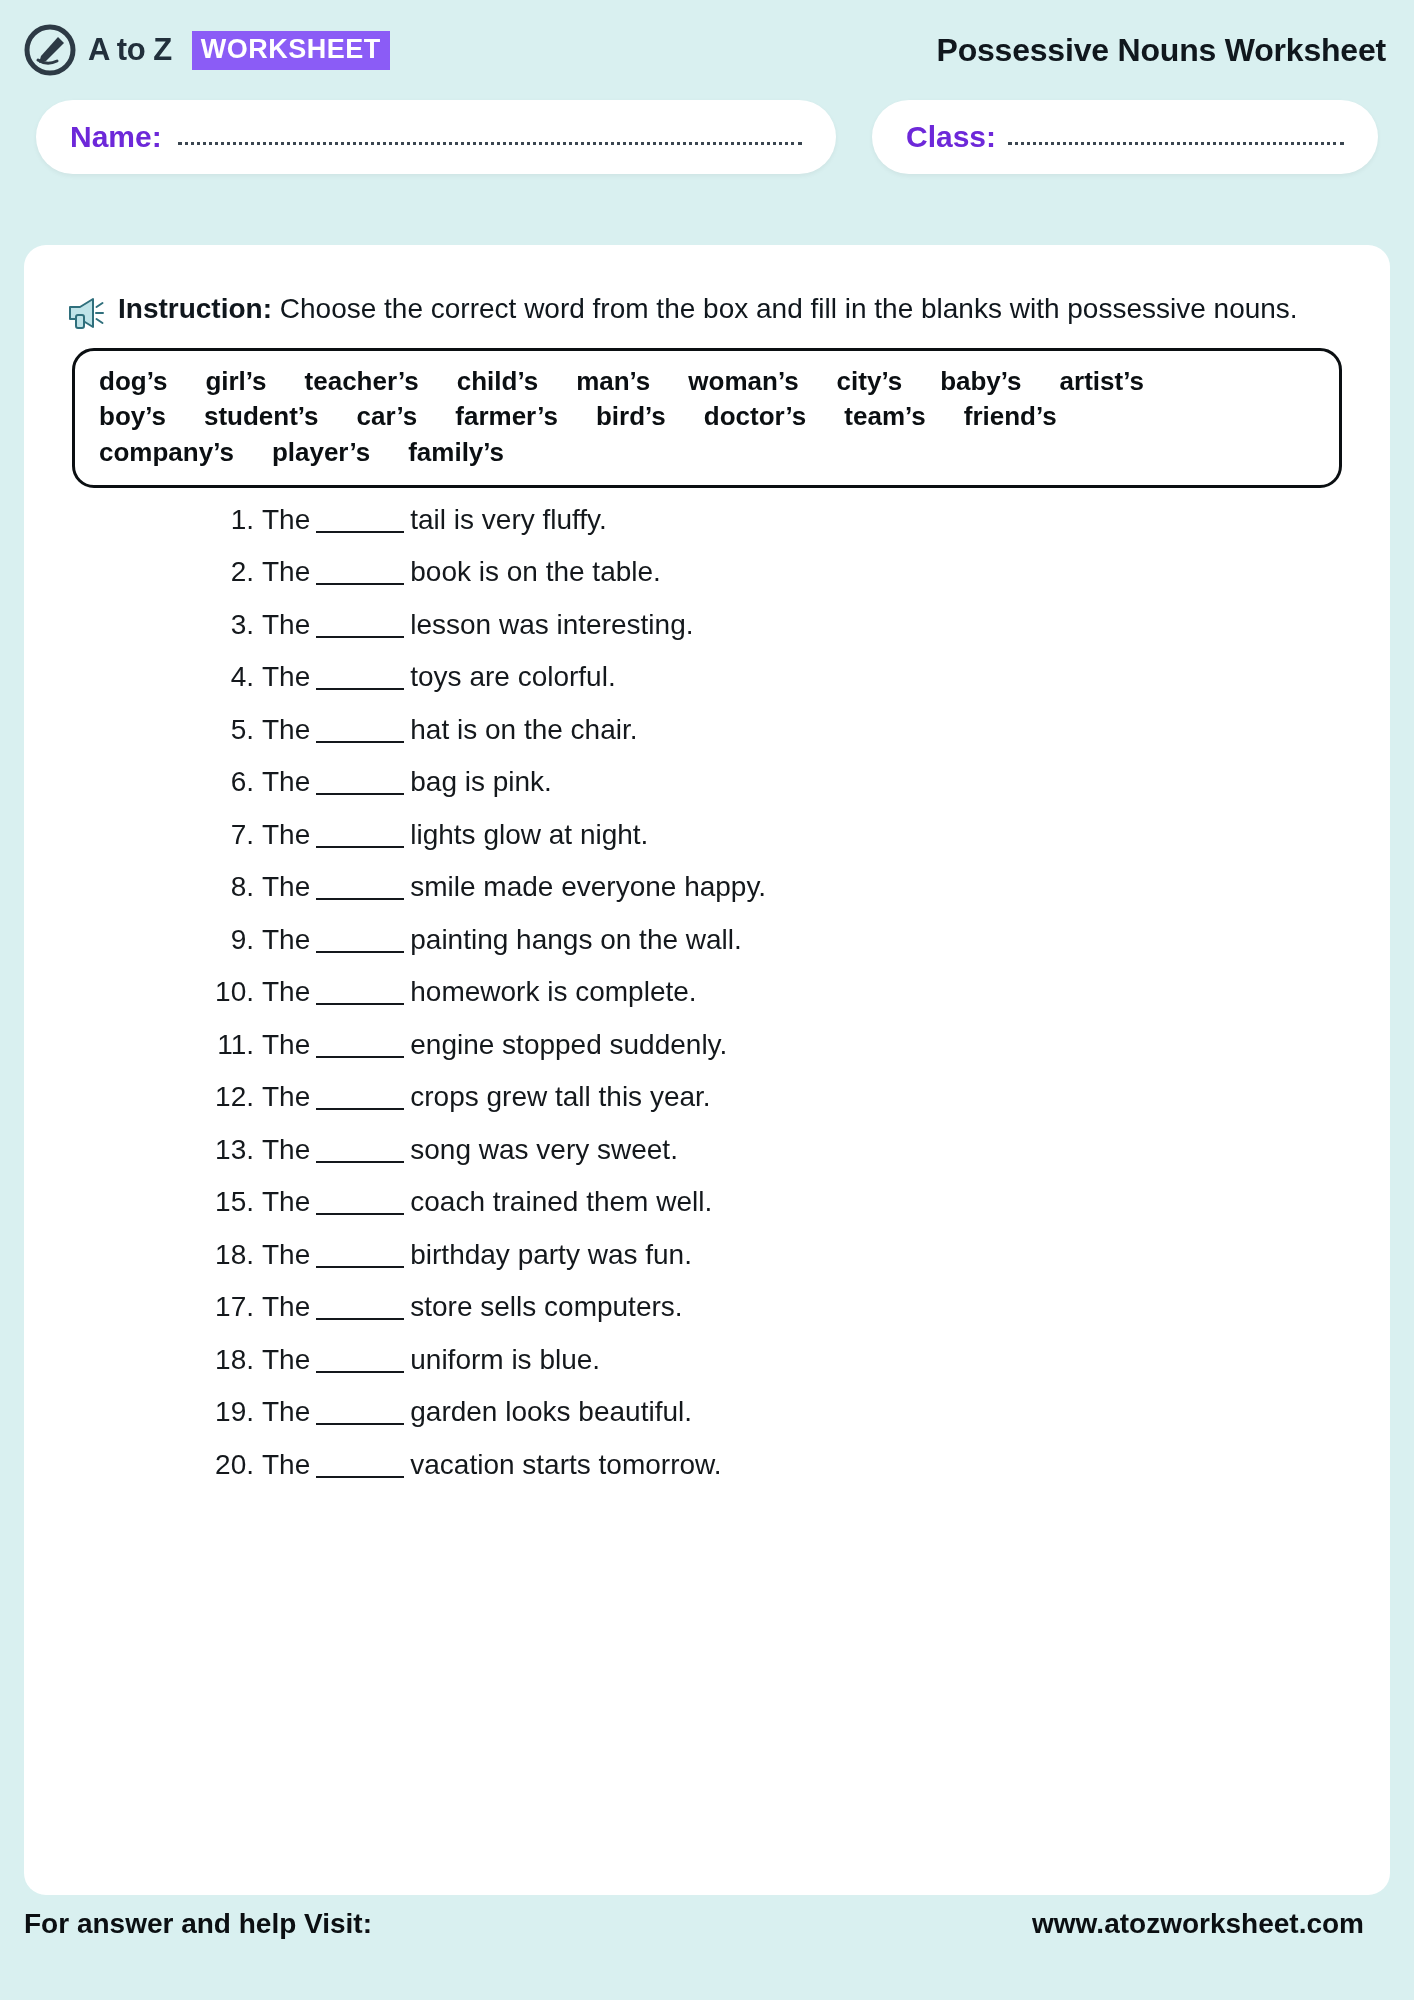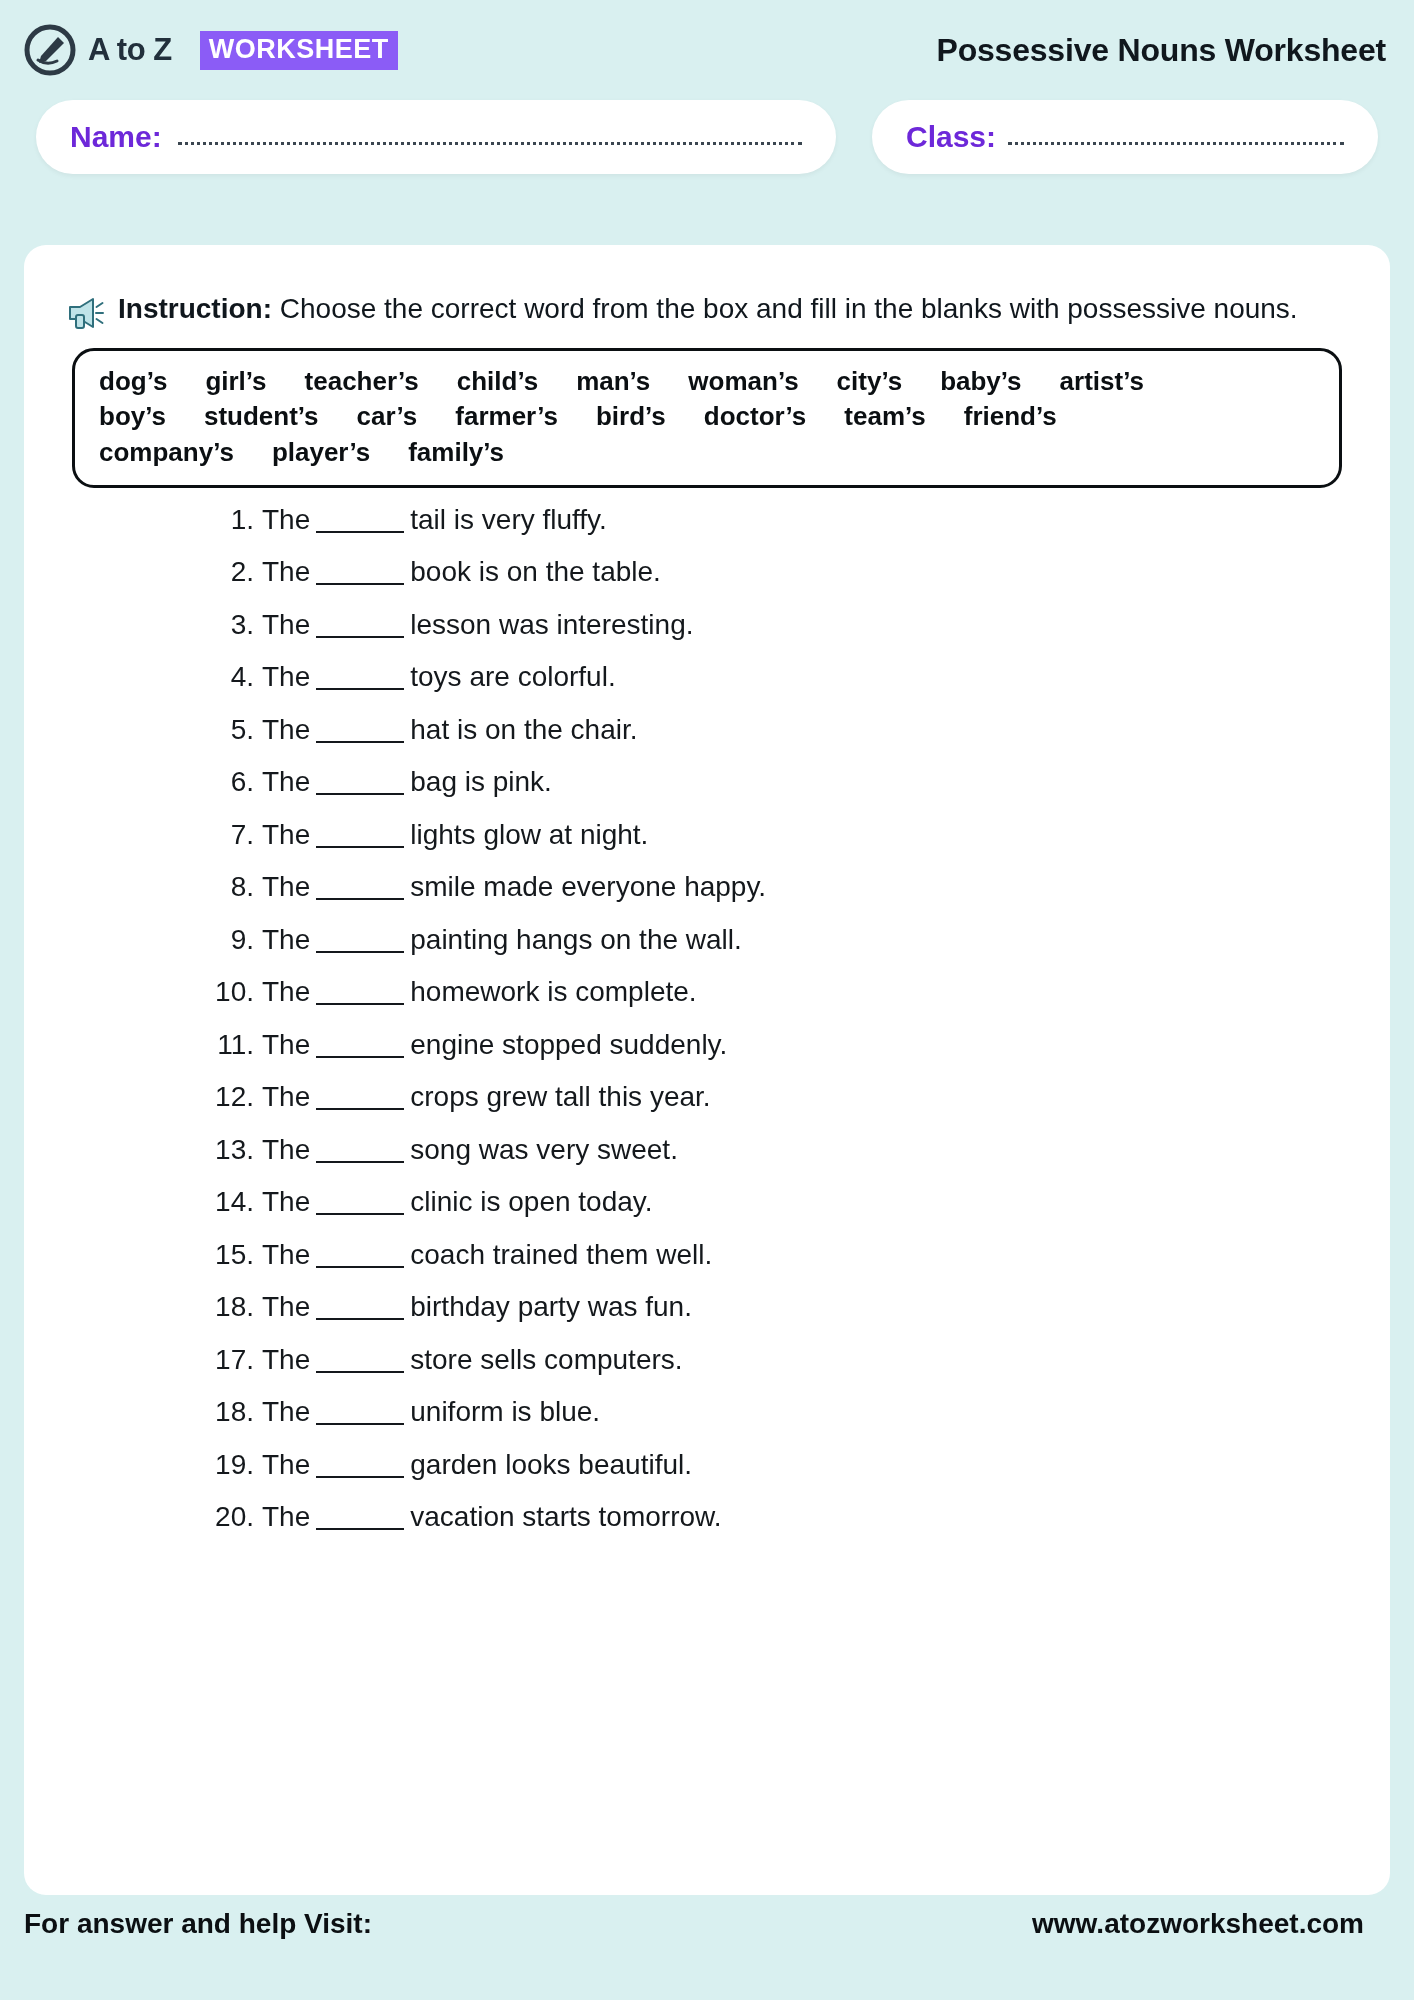--- a/index.html
+++ b/index.html
@@ -33,21 +33,21 @@
 
   .brand-mark {
     width: 52px;
     height: 52px;
     flex: 0 0 52px;
   }
 
   .brand-text {
     display: flex;
     align-items: center;
-    gap: 28px;
+    gap: 20px;
   }
 
   .brand-atoz {
     font-size: 31px;
     font-weight: 700;
     color: #22303c;
     letter-spacing: -0.5px;
     white-space: nowrap;
   }
 
@@ -351,24 +351,20 @@
       </div>
       <div class="qrow">
         <span class="qnum">12.</span>
         <span class="qtext"><span>The</span><span class="blank"></span><span>crops grew tall this year.</span></span>
       </div>
       <div class="qrow">
         <span class="qnum">13.</span>
         <span class="qtext"><span>The</span><span class="blank"></span><span>song was very sweet.</span></span>
       </div>
       <div class="qrow">
-        <span class="qnum">14.</span>
-        <span class="qtext"><span>The</span><span class="blank"></span><span>clinic is open today.</span></span>
-      </div>
-      <div class="qrow">
         <span class="qnum">15.</span>
         <span class="qtext"><span>The</span><span class="blank"></span><span>coach trained them well.</span></span>
       </div>
       <div class="qrow">
         <span class="qnum">18.</span>
         <span class="qtext"><span>The</span><span class="blank"></span><span>birthday party was fun.</span></span>
       </div>
       <div class="qrow">
         <span class="qnum">17.</span>
         <span class="qtext"><span>The</span><span class="blank"></span><span>store sells computers.</span></span>

